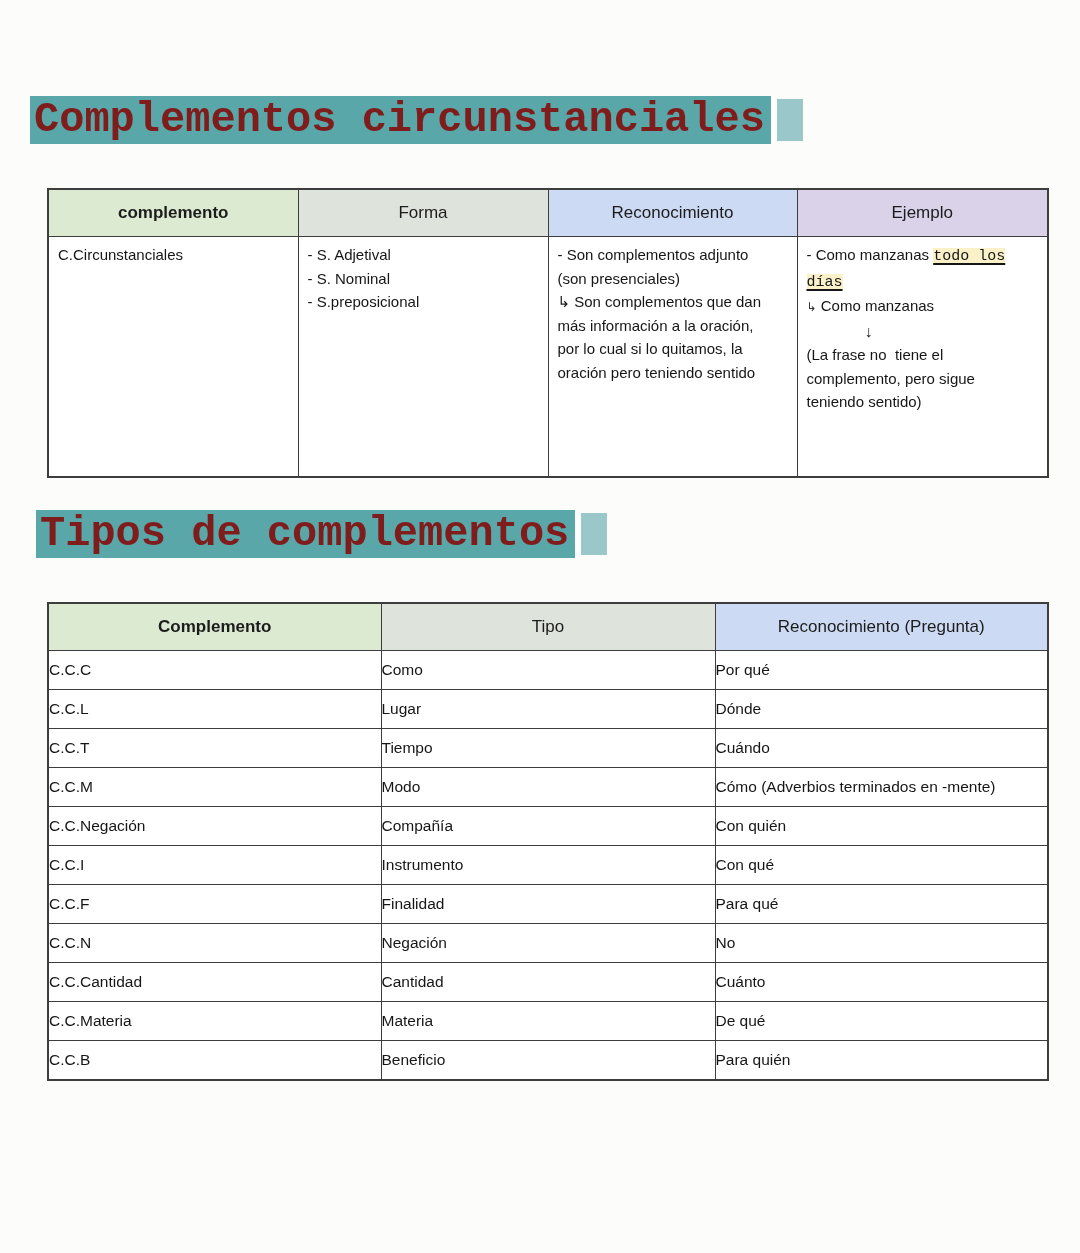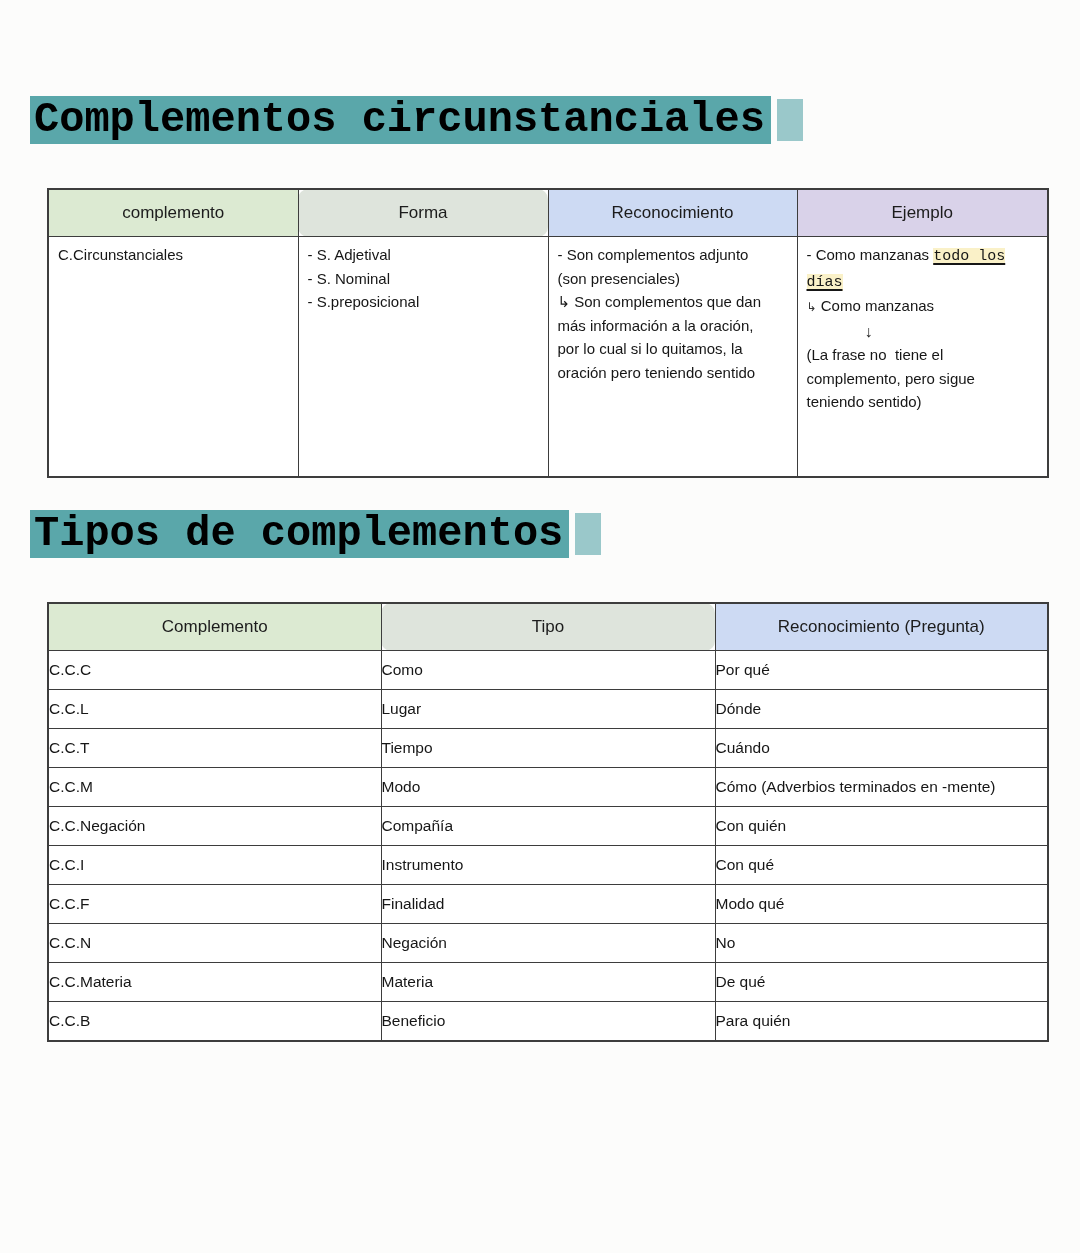--- a/index.html
+++ b/index.html
@@ -11,47 +11,47 @@
     overflow:hidden;
     font-family:"Liberation Sans", sans-serif;
     color:#161616;
   }
 
   
   .hl{position:absolute;display:flex;align-items:center;gap:6px;}
   .hl-main{
     display:block;
     background:#5aa7aa;
-    color:#000000;
+    color:#7f1d1d;
     font-family:"Liberation Mono","DejaVu Sans Mono",monospace;
     font-weight:700;
     font-size:42px;
     line-height:48px;
     padding:0 6px 0 4px;
     white-space:nowrap;
   }
   .hl-tail{display:block;width:26px;height:42px;background:#9ac8ca;}
   #title1{left:30px;top:96px;}
-  #title2{left:30px;top:510px;}
+  #title2{left:36px;top:510px;}
 
   
   table{position:absolute;border-collapse:collapse;table-layout:fixed;background:#ffffff;}
   table{border:2px solid #3d3d3d;}
   th,td{border:1px solid #3d3d3d;}
 
   th{
     height:44px;
     font-size:17px;
     font-weight:400;
     color:#1c1c1c;
     text-align:center;
     vertical-align:middle;
   }
-  .bg-green{background:#dcead2;}
-  .bg-graygreen{background:#dee4dc;border-radius:10px;}
+  .bg-green{background:#dcead2;font-weight:bold;}
+  .bg-graygreen{background:#dee4dc;}
   .bg-blue{background:#cddaf3;}
   .bg-purple{background:#d9d2e9;}
 
   #table1{left:47px;top:188px;width:1000px;}
   #table1 td{
     height:227px;
     vertical-align:top;
     padding:6px 9px;
     font-size:15px;
     line-height:23.5px;
@@ -183,28 +183,33 @@
         <td>Con quién</td>
       </tr>
       <tr>
         <td>C.C.I</td>
         <td>Instrumento</td>
         <td>Con qué</td>
       </tr>
       <tr>
         <td>C.C.F</td>
         <td>Finalidad</td>
-        <td>Modo qué</td>
+        <td>Para qué</td>
       </tr>
       <tr>
         <td>C.C.N</td>
         <td>Negación</td>
         <td>No</td>
       </tr>
       <tr>
+        <td>C.C.Cantidad</td>
+        <td>Cantidad</td>
+        <td>Cuánto</td>
+      </tr>
+      <tr>
         <td>C.C.Materia</td>
         <td>Materia</td>
         <td>De qué</td>
       </tr>
       <tr>
         <td>C.C.B</td>
         <td>Beneficio</td>
         <td>Para quién</td>
       </tr>
     </tbody>

